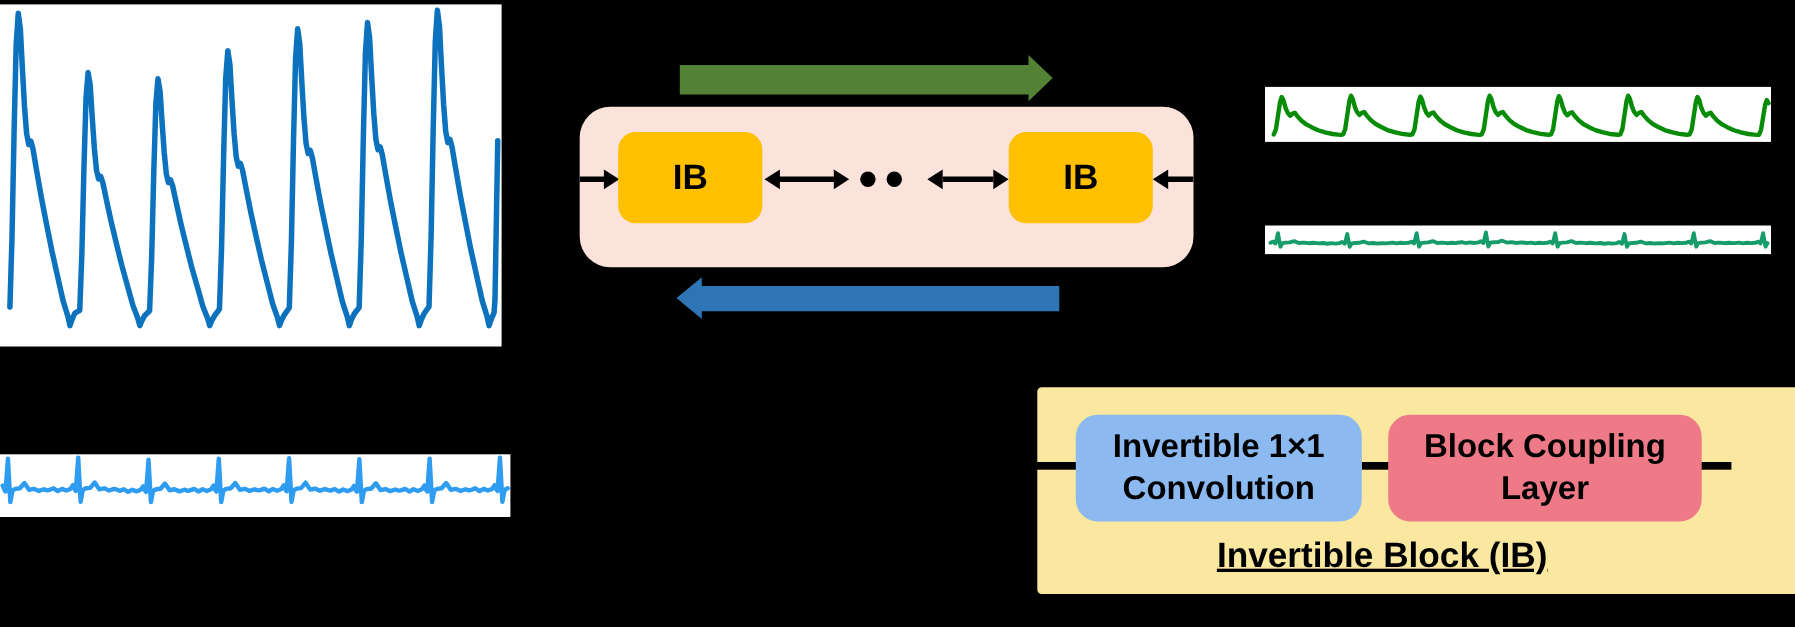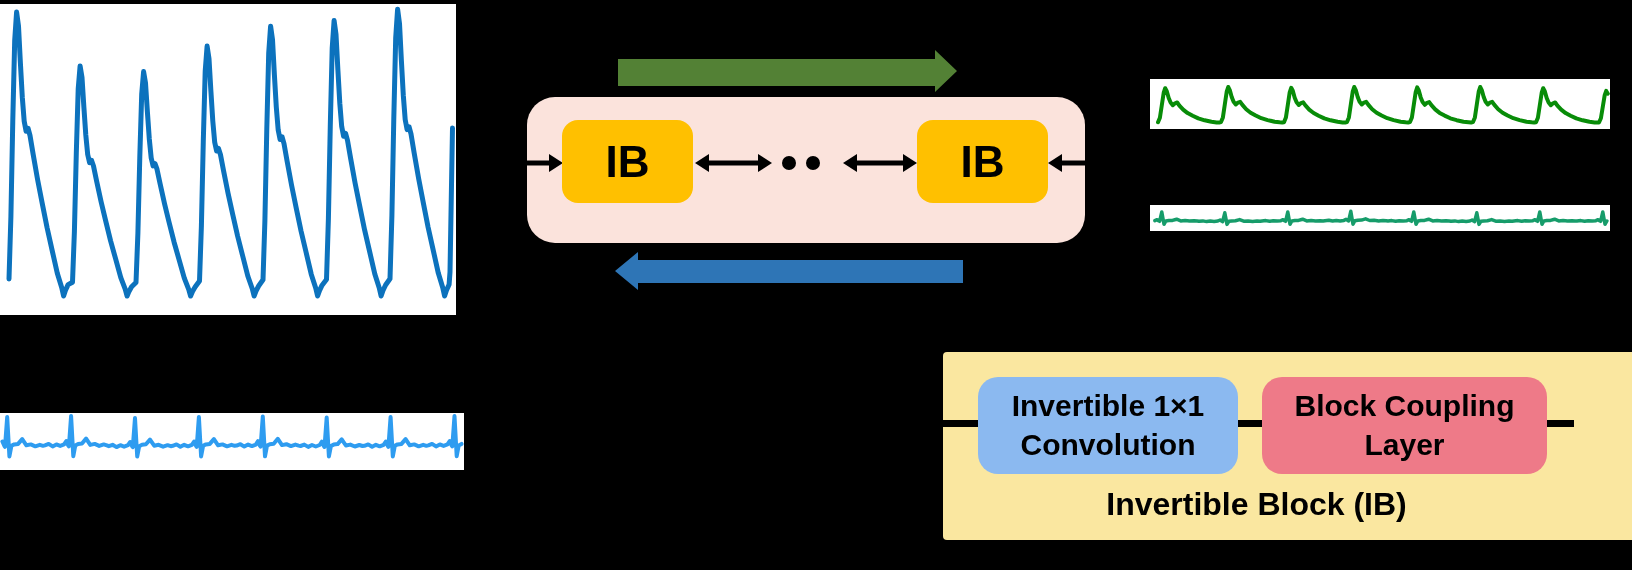--- a/index.html
+++ b/index.html
@@ -39,21 +39,21 @@
     background:var(--c-container_pink);border-radius:28px;
   }
   .net-container svg.flow{position:absolute;left:0;top:0;width:558px;height:146px;}
   .flow .blk{fill:var(--c-black);}
   .flow line{stroke:var(--c-black);stroke-width:5px;}
 
   .ib-box{
     position:absolute;top:23px;width:131px;height:83px;
     background:var(--c-ib_orange);border-radius:16px;
     display:flex;align-items:center;justify-content:center;
-    font-weight:700;font-size:44px;color:var(--c-text);
+    font-weight:700;font-size:32px;color:var(--c-text);
   }
   .ib-1{left:35px;}
   .ib-2{left:390px;}
 
   
   .ib-detail{
     position:absolute;left:943px;top:352px;width:715px;height:188px;
     background:var(--c-panel_yellow);border-radius:4px;
   }
   .connector{position:absolute;height:7px;top:68px;background:var(--c-black);}
@@ -65,21 +65,21 @@
     position:absolute;top:25px;height:97px;border-radius:20px;
     display:flex;align-items:center;justify-content:center;text-align:center;
     font-weight:700;font-size:30px;line-height:1.27;color:var(--c-text);
     padding:0 6px;box-sizing:border-box;
   }
   .conv-box{left:35px;width:260px;background:var(--c-box_blue);}
   .affine-box{left:319px;width:285px;background:var(--c-box_pink);}
 
   .detail-caption{
     position:absolute;left:0;top:134px;width:627px;text-align:center;
-    font-weight:700;font-size:32px;color:var(--c-text);
+    font-weight:700;font-size:32px;color:var(--c-text);text-decoration:underline;
   }
 </style>
 </head>
 <body>
 
 <div class="stage">
 
   <div class="panel panel-abp">
     <svg viewBox="0 0 456 311">
       <path class="wave" d="M9.0 275.0 L 10.9 212.5 L 12.8 115.9 L 14.7 36.4 L 16.6 8.0 L 18.5 22.2 L 20.4 59.1 L 22.3 93.2 L 24.2 117.3 L 26.1 127.3 L 28.1 124.4 L 30.0 131.5 L 33.1 150.0 L 37.6 175.6 L 42.0 198.3 L 47.1 223.8 L 52.2 246.6 L 57.3 269.3 L 61.7 283.5 L 63.6 292.0 L 65.5 286.3 L 68.1 280.6 L 72.5 278.2 L 74.4 227.6 L 76.3 149.4 L 78.2 85.0 L 80.1 62.0 L 82.0 73.5 L 83.9 103.4 L 85.8 131.0 L 87.7 150.5 L 89.6 158.6 L 91.5 156.3 L 93.5 162.0 L 96.6 177.0 L 101.1 197.7 L 105.5 216.1 L 110.6 236.8 L 115.7 255.2 L 120.8 273.6 L 125.2 285.1 L 127.1 292.0 L 129.0 287.4 L 131.6 282.8 L 136.0 278.5 L 137.9 229.2 L 139.8 152.9 L 141.7 90.1 L 143.6 67.6 L 145.5 78.9 L 147.4 108.0 L 149.3 134.9 L 151.2 154.0 L 153.1 161.9 L 155.0 159.6 L 157.0 165.2 L 160.1 179.8 L 164.6 200.0 L 169.0 218.0 L 174.1 238.2 L 179.2 256.1 L 184.3 274.1 L 188.7 285.3 L 190.6 292.0 L 192.5 287.5 L 195.1 283.0 L 199.5 277.0 L 201.4 222.0 L 203.3 137.0 L 205.2 67.1 L 207.1 42.1 L 209.0 54.6 L 210.9 87.1 L 212.8 117.1 L 214.7 138.3 L 216.6 147.0 L 218.5 144.5 L 220.5 150.8 L 223.6 167.0 L 228.1 189.5 L 232.5 209.5 L 237.6 232.0 L 242.7 252.0 L 247.8 272.0 L 252.2 284.5 L 254.1 292.0 L 256.0 287.0 L 258.6 282.0 L 263.0 275.8 L 264.9 216.5 L 266.8 124.7 L 268.7 49.2 L 270.6 22.2 L 272.5 35.7 L 274.4 70.8 L 276.3 103.1 L 278.2 126.1 L 280.1 135.5 L 282.1 132.8 L 284.0 139.6 L 287.1 157.1 L 291.6 181.4 L 296.0 203.0 L 301.1 227.2 L 306.2 248.8 L 311.3 270.4 L 315.7 283.9 L 317.6 292.0 L 319.5 286.6 L 322.1 281.2 L 326.5 275.5 L 328.4 214.9 L 330.3 121.2 L 332.2 44.1 L 334.1 16.5 L 336.0 30.3 L 337.9 66.1 L 339.8 99.2 L 341.7 122.6 L 343.6 132.2 L 345.6 129.5 L 347.5 136.4 L 350.6 154.3 L 355.1 179.1 L 359.5 201.1 L 364.6 225.9 L 369.7 247.9 L 374.8 270.0 L 379.2 283.7 L 381.1 292.0 L 383.0 286.5 L 385.6 281.0 L 390.0 274.8 L 391.9 211.7 L 393.8 114.2 L 395.7 33.8 L 397.6 5.2 L 399.5 19.5 L 401.4 56.8 L 403.3 91.2 L 405.2 115.6 L 407.1 125.6 L 409.1 122.8 L 411.0 129.9 L 414.1 148.6 L 418.6 174.4 L 423.0 197.3 L 428.1 223.2 L 433.2 246.1 L 438.3 269.1 L 442.7 283.4 L 444.6 292.0 L 446.5 286.3 L 449.1 280.5 L 450.0 268.0 L 452.5 124.0"></path>

